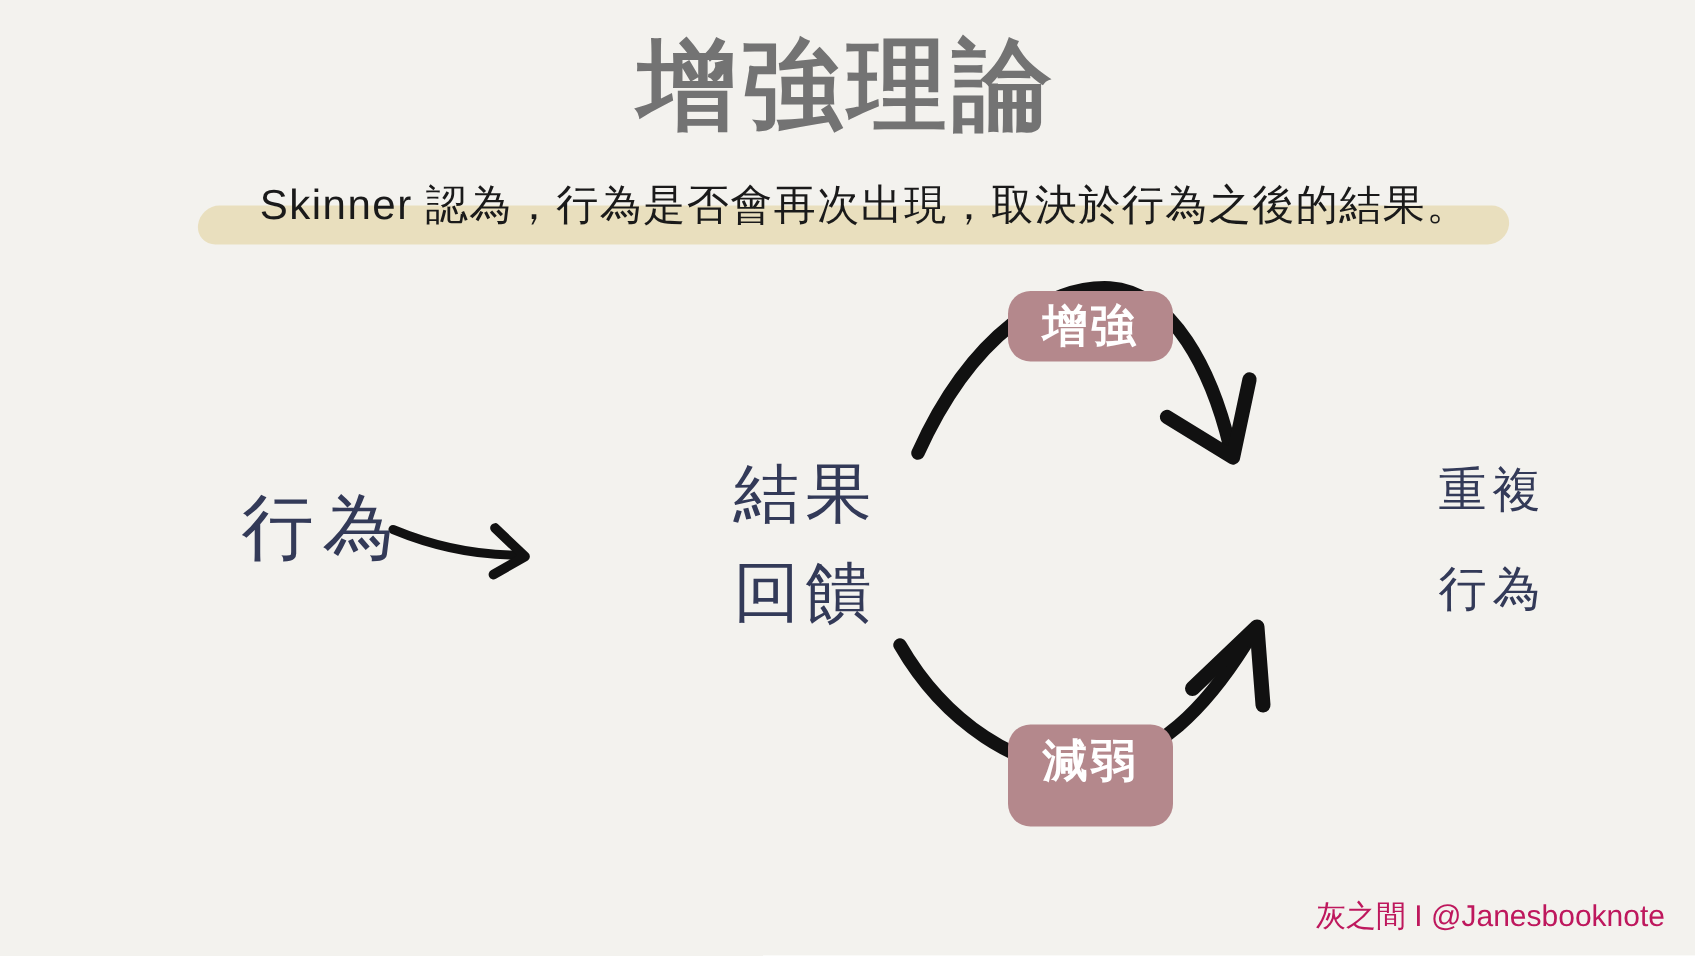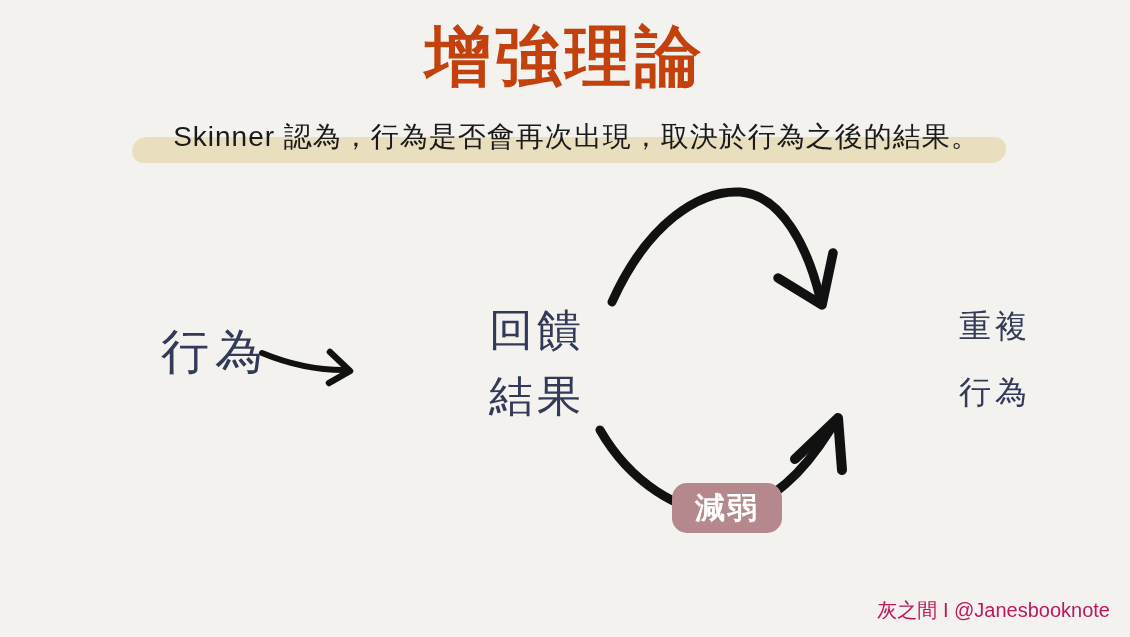--- a/index.html
+++ b/index.html
@@ -61,34 +61,34 @@
     width: 110px;
     background: #b4888c;
     color: #ffffff;
     text-align: center;
     border-radius: 15px;
     font-size: 30px;
     font-weight: 600;
     letter-spacing: 2px;
   }
   .badge-top    { left: 672px; top: 194px; height: 47px; line-height: 47px; }
-  .badge-bottom { left: 672px; top: 483px; height: 50px; line-height: 50px; }
+  .badge-bottom { left: 672px; top: 483px; height: 68px; line-height: 50px; }
   .footer {
     position: absolute;
     right: 20px; top: 597px;
     font-size: 20px;
     color: #be185d;
   }
 </style>
 </head>
 <body>
 
 <div class="canvas" style="background: rgb(243, 242, 238);">
 
-  <h1 class="title" style="color: #c2410c;">增強理論</h1>
+  <h1 class="title" style="color: #737373;">增強理論</h1>
 
   <div class="subtitle-highlight" style="background: rgb(233, 223, 190);"></div>
   <p class="subtitle-text" style="color: rgb(26, 26, 26);">Skinner 認為，行為是否會再次出現，取決於行為之後的結果。</p>
 
   <svg class="arrows" viewBox="0 0 1130 637" xmlns="http://www.w3.org/2000/svg">
     <g fill="none" stroke="#111111" stroke-linecap="round" stroke-linejoin="round">
 
       <g>
         <path d="M 262 353 Q 303 370 344 370" stroke-width="6"></path>
         <path d="M 330 352 L 350 371 L 329 383" stroke-width="6.5"></path>
@@ -102,27 +102,28 @@
       <g>
         <path d="M 600 430 C 630 482 680 514 722 512 C 772 508 806 468 830 430" stroke-width="9"></path>
         <path d="M 795 459 L 838 418 L 842 470" stroke-width="10"></path>
       </g>
     </g>
   </svg>
 
   <div class="node node-behavior" style="color: rgb(51, 58, 88);">行為</div>
 
   <div class="node node-outcome" style="color: rgb(51, 58, 88);">
+    <div>結果</div>
     <div>回饋</div>
-    <div>結果</div>
   </div>
 
   <div class="node node-repeat" style="color: rgb(51, 58, 88);">
     <div>重複</div>
     <div>行為</div>
   </div>
 
+  <div class="badge badge-top" style="background: rgb(180, 136, 140); color: rgb(255, 255, 255);">增強</div>
 
   <div class="badge badge-bottom" style="background: rgb(180, 136, 140); color: rgb(255, 255, 255);">減弱</div>
 
   <div class="footer">灰之間 I @Janesbooknote</div>
 
 </div>
 
 </body></html>

